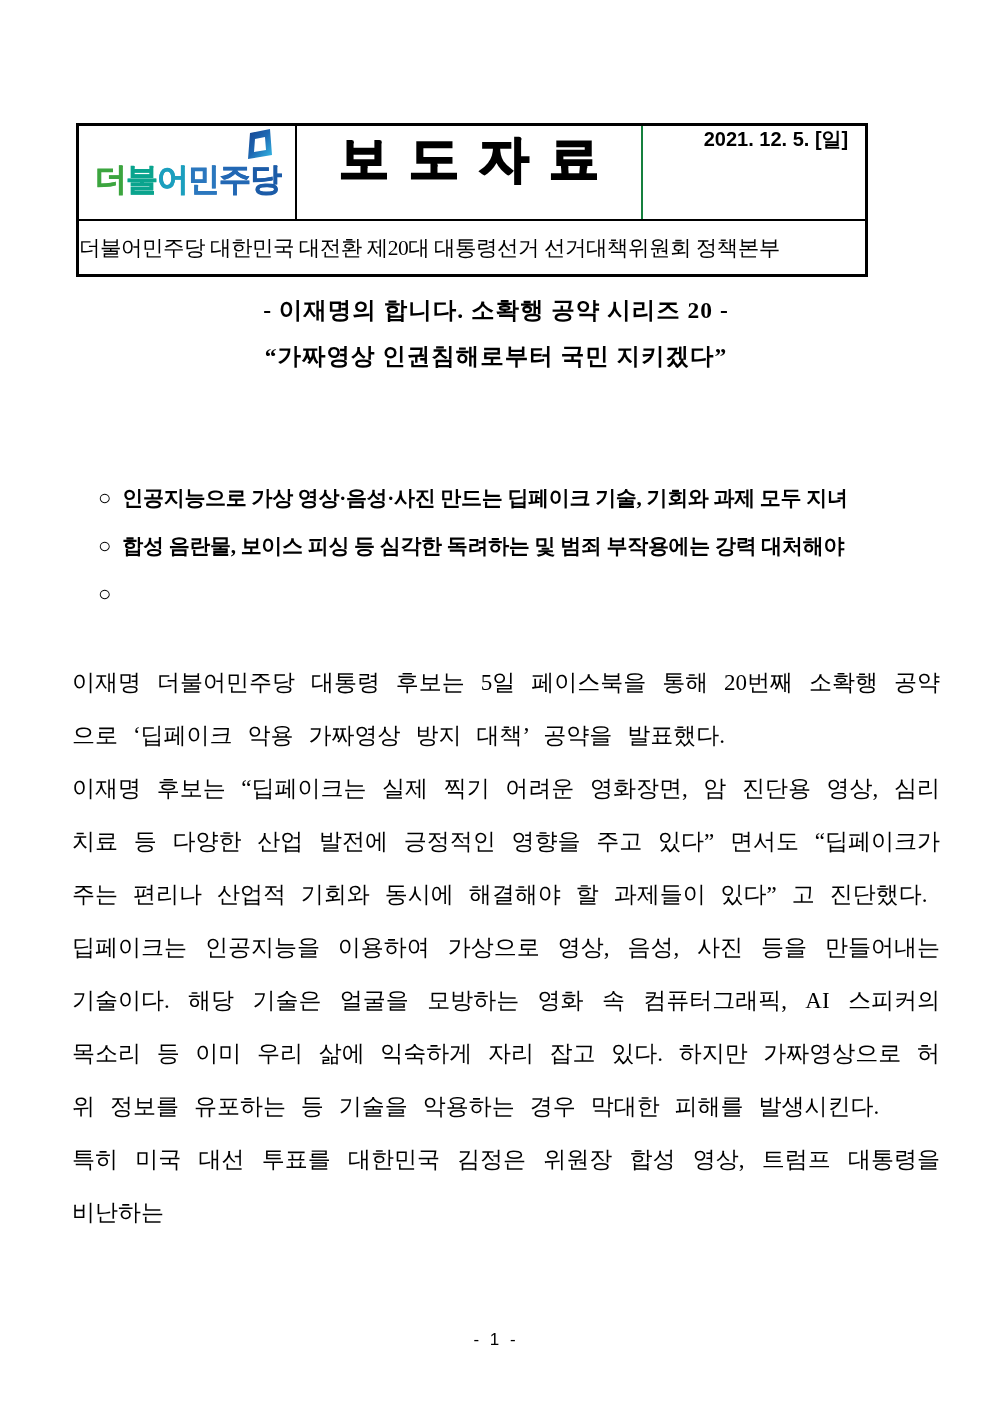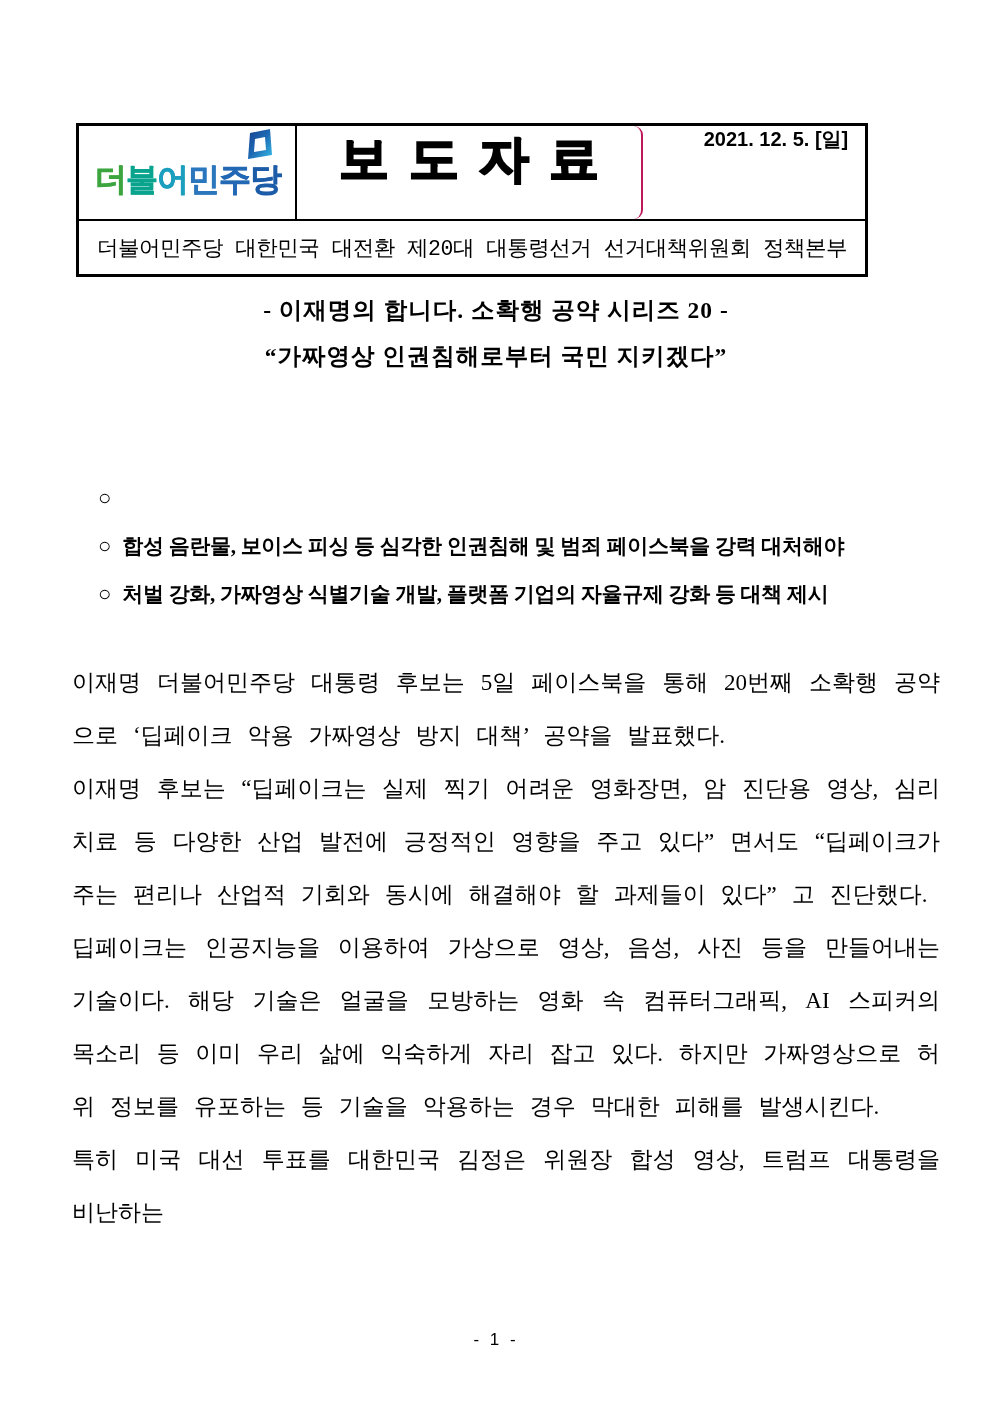--- a/index.html
+++ b/index.html
@@ -23,26 +23,26 @@
     border: 3px solid #000;
     display: flex; flex-direction: column;
     background: #fff;
   }
   .header-top {
     display: flex; height: 95px;
     border-bottom: 2px solid #000;
   }
   .cell { display: flex; align-items: flex-start; justify-content: center; }
   .logo-cell  { width: 218px; border-right: 2px solid #000; }
-  .title-cell { flex: 1; border-right: 2px solid #be185d; border-radius: 9px; }
+  .title-cell { flex: 1; border-right: 2px solid #15803d; }
   .date-cell  { width: 178px; margin-left: 44px; }
   .header-bottom {
     flex: 1;
-    display: flex; align-items: center; justify-content: center;
-    font-family: Liberation Mono, monospace;
+    display: flex; align-items: center; justify-content: flex-start;
+    font-family: Liberation Serif, serif;
     font-size: 21.5px; letter-spacing: -0.5px;
     white-space: nowrap;
   }
 
   
   .logo-wrap { position: relative; width: 192px; height: 84px; }
   .logo-icon { position: absolute; top: 3px; right: 10px; width: 30px; height: 33px; }
   .logo-chars {
     position: absolute; left: 4px; bottom: 8px;
     font-family: "Liberation Sans", "DejaVu Sans", sans-serif;
@@ -137,28 +137,28 @@
   </div>
 
   <div class="headline">
     <div class="hl-line">- 이재명의 합니다. 소확행 공약 시리즈 20 -</div>
     <div class="hl-line">“가짜영상 인권침해로부터 국민 지키겠다”</div>
   </div>
 
   <div class="bullets" id="bullets">
       <div class="bullet">
         <span class="marker">○</span>
+        <span class="btext">인공지능으로 가상 영상·음성·사진 만드는 딥페이크 기술, 기회와 과제 모두 지녀</span>
       </div>
       <div class="bullet">
         <span class="marker">○</span>
-        <span class="btext">합성 음란물, 보이스 피싱 등 심각한 인권침해 및 범죄 페이스북을 강력 대처해야</span>
+        <span class="btext">합성 음란물, 보이스 피싱 등 심각한 독려하는 및 범죄 부작용에는 강력 대처해야</span>
       </div>
       <div class="bullet">
         <span class="marker">○</span>
-        <span class="btext">처벌 강화, 가짜영상 식별기술 개발, 플랫폼 기업의 자율규제 강화 등 대책 제시</span>
       </div>
     </div>
 
   <div class="body-text" id="paragraphs">
       <p>이재명 더불어민주당 대통령 후보는 5일 페이스북을 통해 20번째 소확행 공약으로 ‘딥페이크 악용 가짜영상 방지 대책’ 공약을 발표했다.</p>
       <p>이재명 후보는 “딥페이크는 실제 찍기 어려운 영화장면, 암 진단용 영상, 심리치료 등 다양한 산업 발전에 긍정적인 영향을 주고 있다” 면서도 “딥페이크가 주는 편리나 산업적 기회와 동시에 해결해야 할 과제들이 있다” 고 진단했다.</p>
       <p>딥페이크는 인공지능을 이용하여 가상으로 영상, 음성, 사진 등을 만들어내는 기술이다. 해당 기술은 얼굴을 모방하는 영화 속 컴퓨터그래픽, AI 스피커의 목소리 등 이미 우리 삶에 익숙하게 자리 잡고 있다. 하지만 가짜영상으로 허위 정보를 유포하는 등 기술을 악용하는 경우 막대한 피해를 발생시킨다.</p>
       <p>특히 미국 대선 투표를 대한민국 김정은 위원장 합성 영상, 트럼프 대통령을 비난하는</p>
     </div>
 

